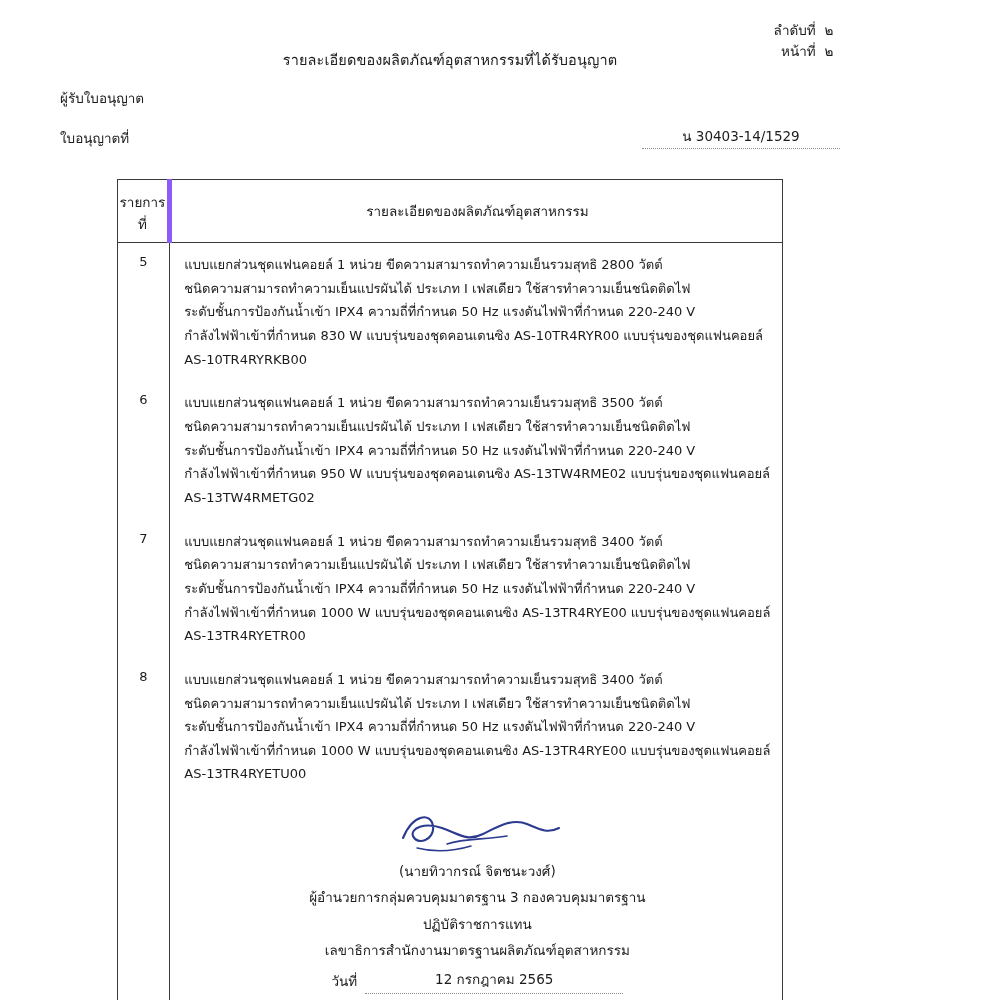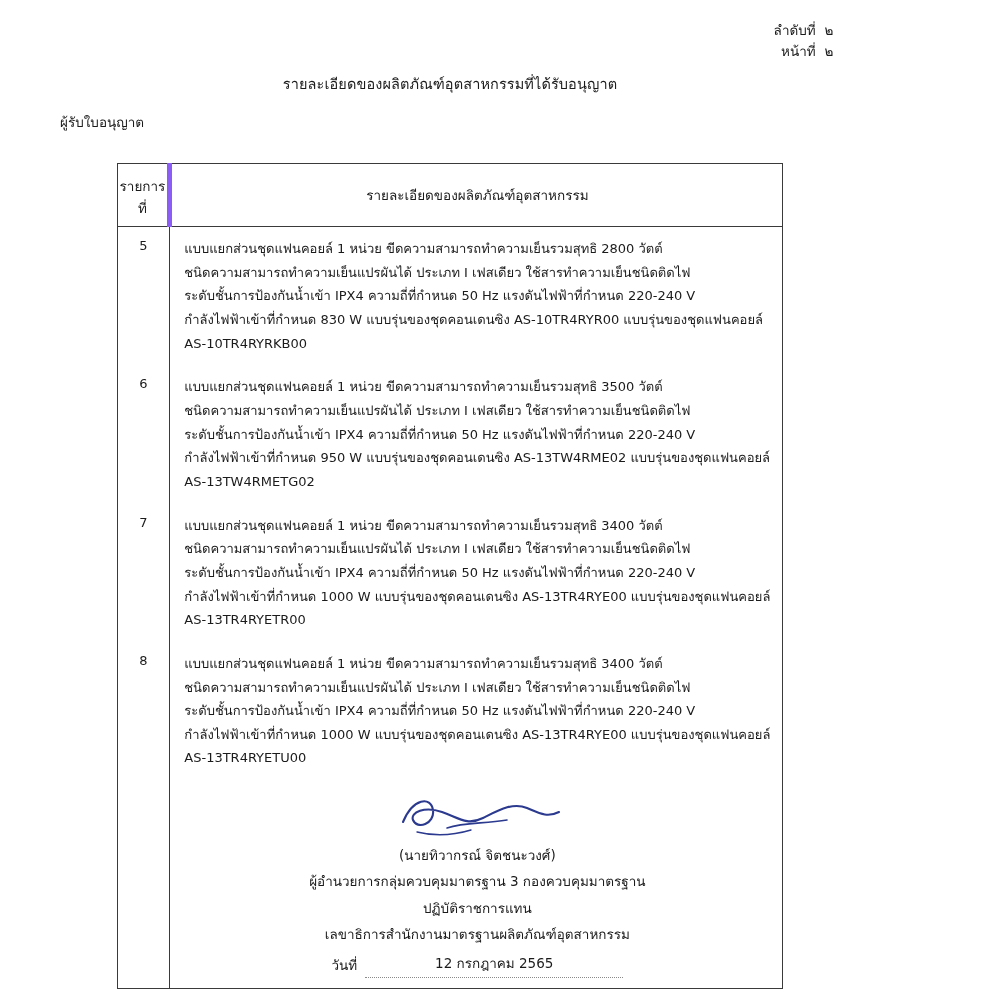--- a/index.html
+++ b/index.html
@@ -34,21 +34,21 @@
     white-space: nowrap;
   }
   .corner-line .num {
     display: inline-block;
     min-width: 18px;
     text-align: center;
   }
   .doc-title {
     text-align: center;
     font-size: 14.5px;
-    margin-top: 50px;
+    margin-top: 26px;
     letter-spacing: 0.1px;
   }
   .field-row {
     display: flex;
     justify-content: space-between;
     align-items: flex-end;
     margin-top: 16px;
     font-size: 13.5px;
   }
   .field-label {
@@ -136,20 +136,24 @@
       <span class="num">๒</span>
     </div>
   </div>
 
   <div class="doc-title">รายละเอียดของผลิตภัณฑ์อุตสาหกรรมที่ได้รับอนุญาต</div>
 
   <div class="field-row">
     <span class="field-label">ผู้รับใบอนุญาต</span>
   </div>
 
+  <div class="field-row">
+    <span class="field-label">ใบอนุญาตที่</span>
+    <span class="field-value narrow">น 30403-14/1529</span>
+  </div>
 
   <table class="table">
     <tbody>
         <tr class="head-row">
       <td class="col-no" style="border-right:5px solid #8b5cf6;">รายการที่</td>
       <td>รายละเอียดของผลิตภัณฑ์อุตสาหกรรม</td>
     </tr>
 
     <tr>
       <td class="col-no">5</td>

